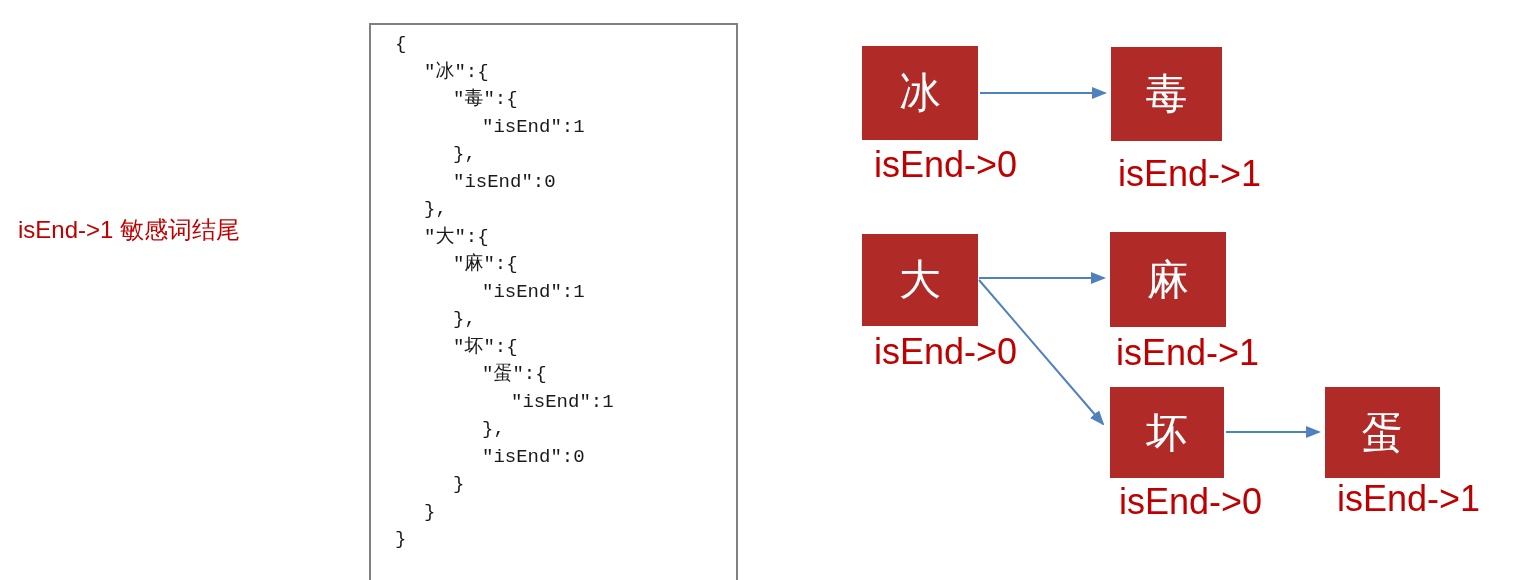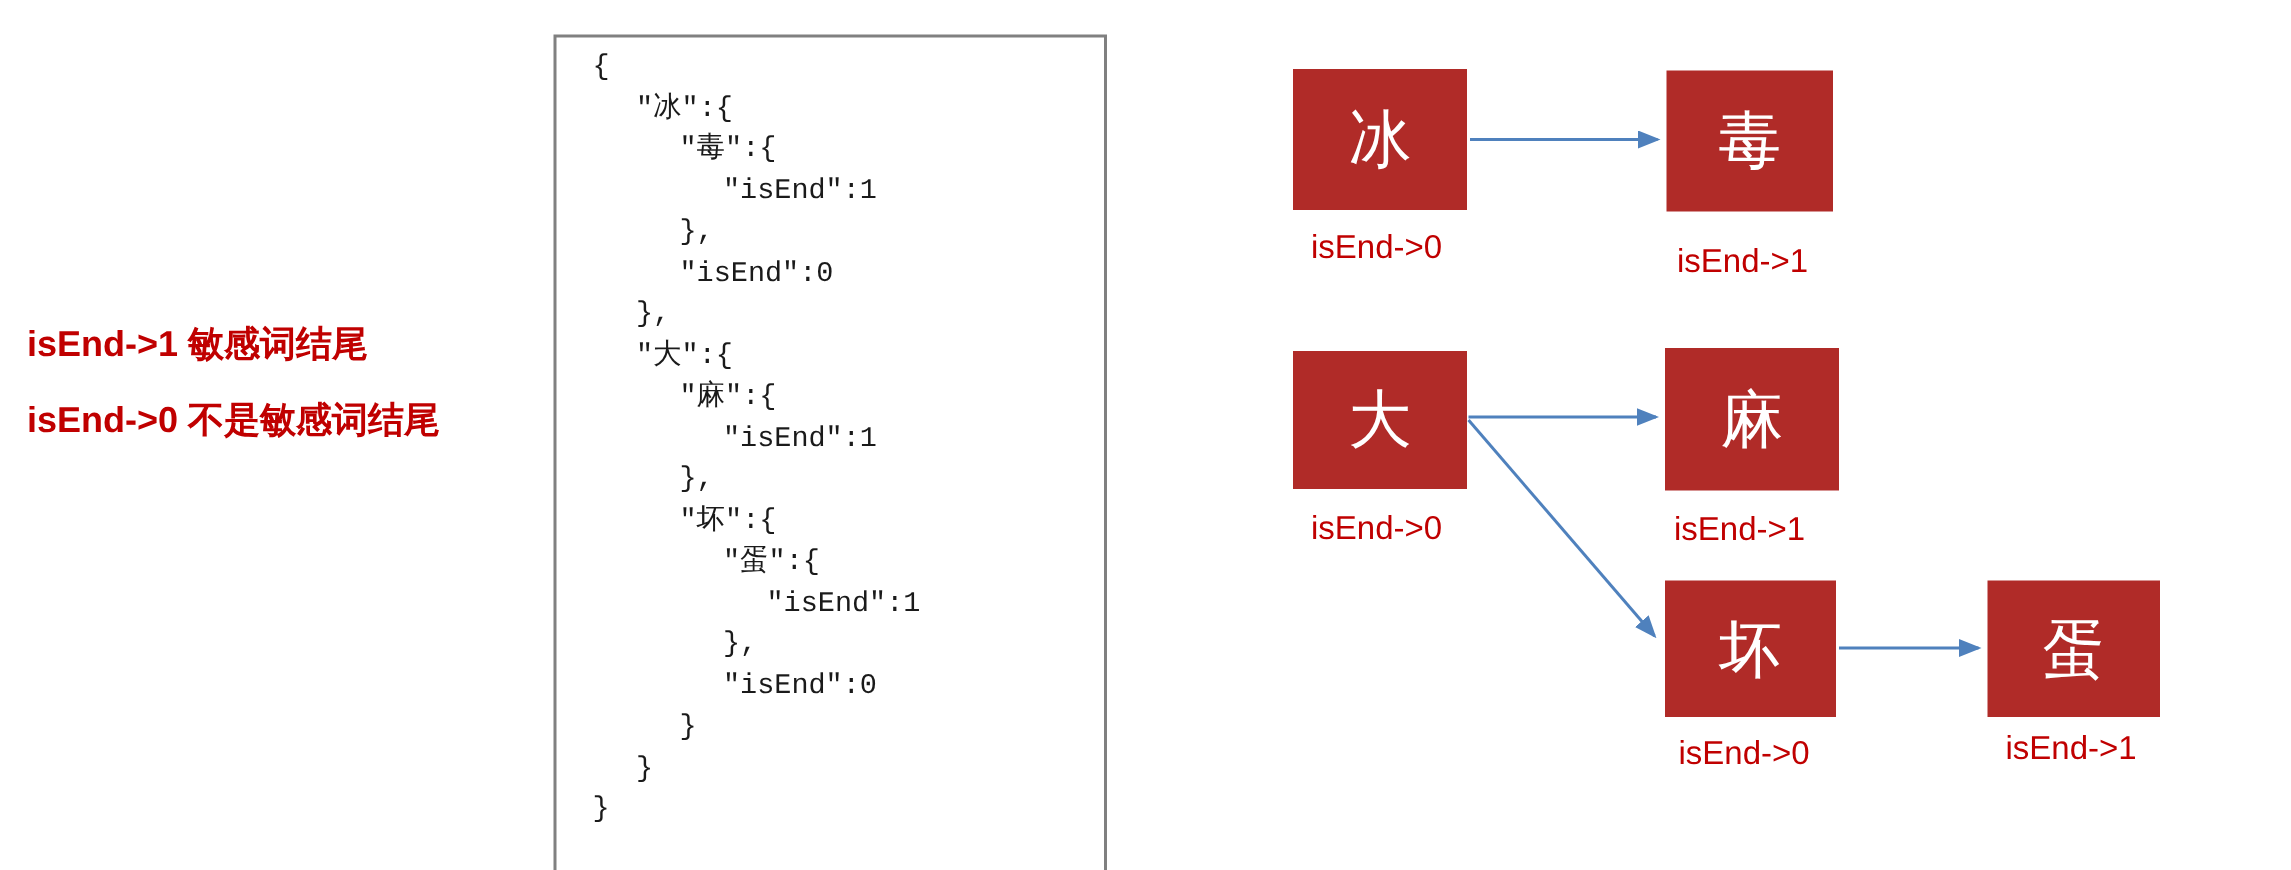--- a/index.html
+++ b/index.html
@@ -15,21 +15,21 @@
   body{
     width:1527px;height:580px;position:relative;overflow:hidden;
     background:var(--bg);
     font-family:"Liberation Sans", sans-serif;
   }
   .canvas{position:absolute;inset:0;}
   
   .legend-line{
     position:absolute;left:18px;
     color:var(--label-red);
-    font-size:24px;line-height:30px;white-space:nowrap;font-weight:bold;
+    font-size:24px;line-height:30px;white-space:nowrap;
   }
   .legend-1{top:215px;}
   .legend-0{top:266px;}
   
   .code-box{
     position:absolute;left:369px;top:23px;width:341px;height:549px;
     border:2px solid var(--code-border);
     background:#ffffff;
     box-sizing:content-box;
     padding:6px 0 0 24px;
@@ -48,31 +48,30 @@
     display:flex;align-items:center;justify-content:center;
   }
   .node-char{
     color:var(--node-text);
     font-size:42px;line-height:1;
     font-family:"Liberation Sans",sans-serif;
   }
   .node-label{
     position:absolute;
     color:var(--label-red);
-    font-size:22px;line-height:32px;white-space:nowrap;
+    font-size:36px;line-height:32px;white-space:nowrap;
   }
   .edges-svg{position:absolute;left:0;top:0;pointer-events:none;}
 </style>
 </head>
 <body>
 
 <div class="canvas">
 
   <div class="legend-line legend-1">isEnd-&gt;1 敏感词结尾</div>
-  <div class="legend-line legend-0">isEnd-&gt;0 不是敏感词结尾</div>
 
   <div class="code-box">
     <div>
         <div class="code-line" style="padding-left: 0px;">{</div>
         <div class="code-line" style="padding-left: 29px;">″冰″:{</div>
         <div class="code-line" style="padding-left: 58px;">″毒″:{</div>
         <div class="code-line" style="padding-left: 87px;">″isEnd″:1</div>
         <div class="code-line" style="padding-left: 58px;">},</div>
         <div class="code-line" style="padding-left: 58px;">″isEnd″:0</div>
         <div class="code-line" style="padding-left: 29px;">},</div>

